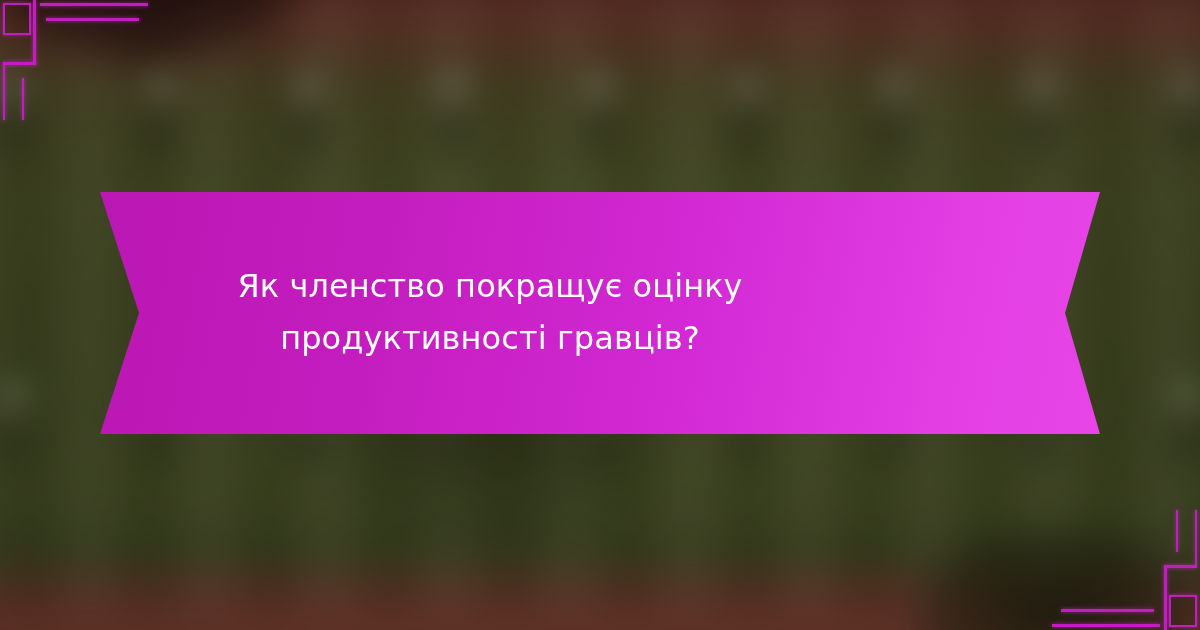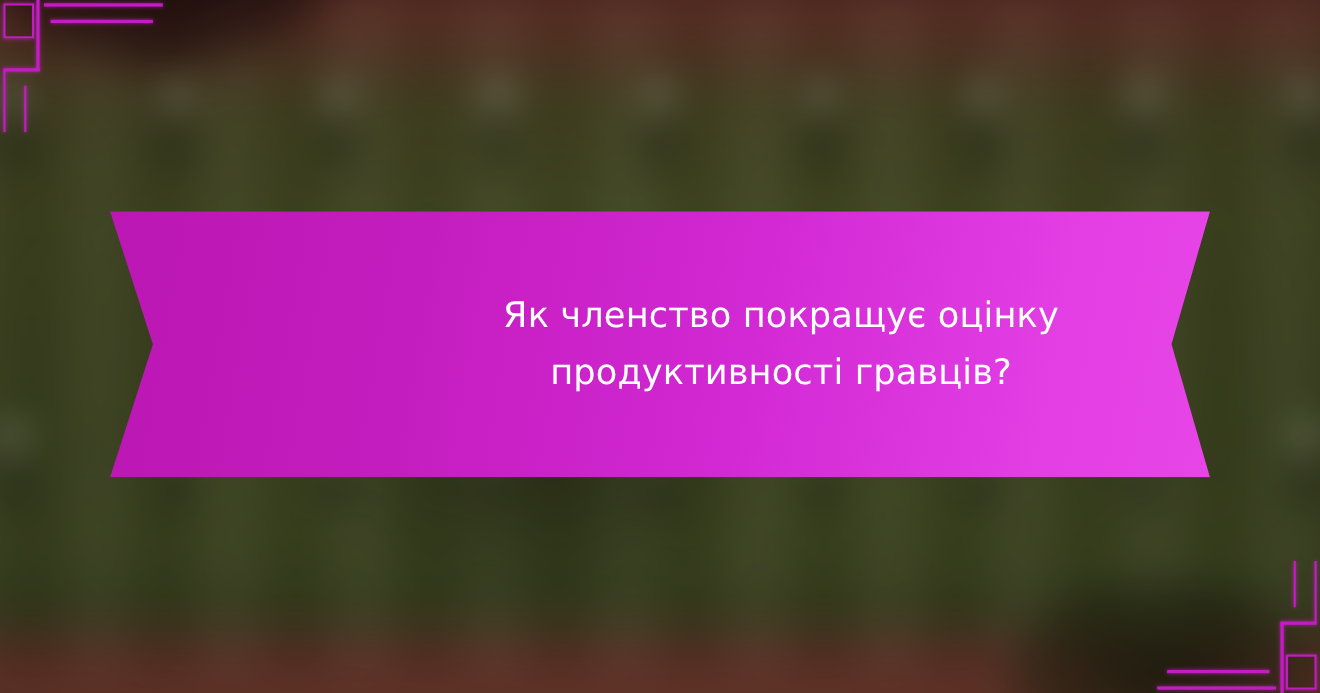--- a/index.html
+++ b/index.html
@@ -139,21 +139,21 @@
     position: absolute;
     left: 100px;
     top: 192px;
     width: 1000px;
     height: 242px;
     background: linear-gradient(100deg, #bb17b3 0%, #c41dbf 28%, #d229d4 58%, #e23ee4 84%, #e845e8 100%);
     -webkit-clip-path: polygon(0% 0%, 100% 0%, 100% 0%, 96.5% 50%, 100% 100%, 100% 100%, 0% 100%, 3.9% 50%);
     clip-path: polygon(0% 0%, 100% 0%, 100% 0%, 96.5% 50%, 100% 100%, 100% 100%, 0% 100%, 3.9% 50%);
     display: flex;
     align-items: center;
-    justify-content: flex-end;
+    justify-content: flex-start;
   }
   .banner-title {
     color: #ffffff;
     font-size: 32px;
     line-height: 1.62;
     font-weight: 400;
     text-align: center;
     letter-spacing: 0.1px;
     max-width: 660px;
     padding: 0 60px;

